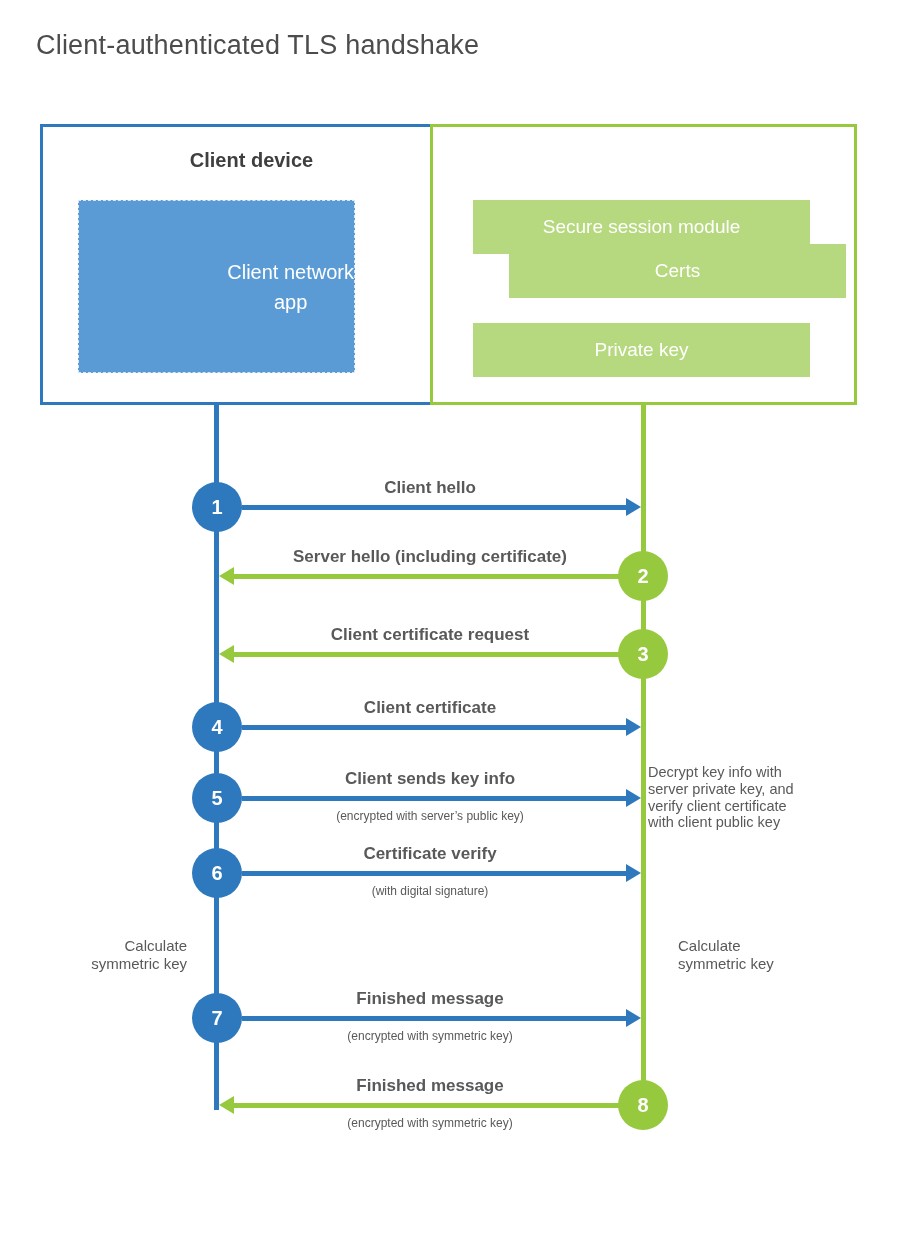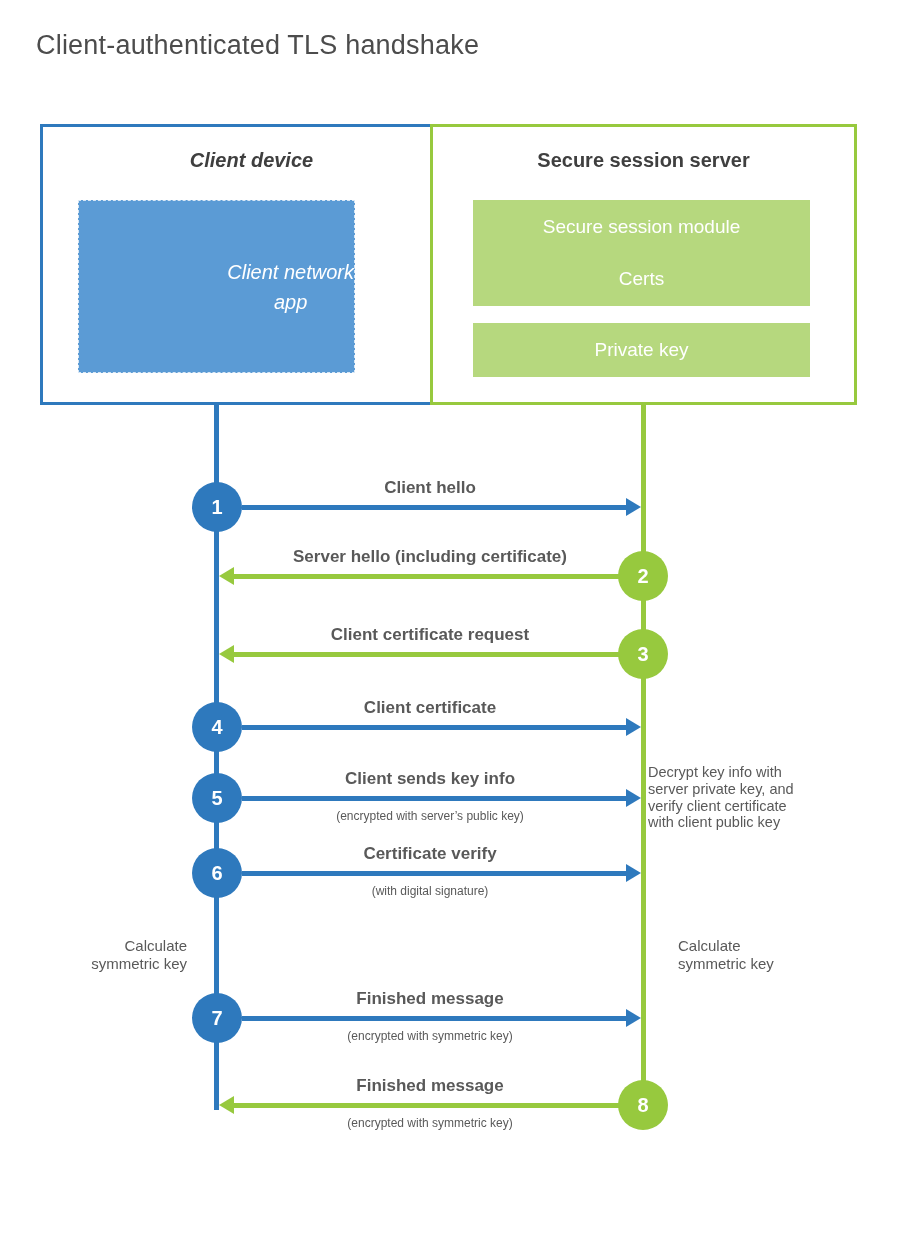--- a/index.html
+++ b/index.html
@@ -9,38 +9,38 @@
   }
   .abs{position:absolute;}
 
   .page-title{
     left:36px;top:30px;font-size:27px;font-weight:300;color:var(--title-text);
     letter-spacing:.2px;
   }
 
   
   .actor-box{box-sizing:border-box;background:#fff;}
-  .client-box{left:40px;top:124px;width:423px;height:281px;border:3px solid var(--blue);font-style:italic;}
+  .client-box{left:40px;top:124px;width:423px;height:281px;border:3px solid var(--blue);}
   .server-box{left:430px;top:124px;width:427px;height:281px;border:3px solid var(--green);}
   .actor-title{
     left:0;top:22px;width:100%;text-align:center;font-size:20px;font-weight:700;
     color:var(--heading-text);
   }
   .app-box{
     left:35px;top:73px;width:277px;height:173px;background:var(--blue-fill);
     border:1px dashed #d8e7f5;box-sizing:border-box;
     display:flex;align-items:center;justify-content:flex-end;text-align:center;
     color:#fff;font-size:20px;line-height:1.5;white-space:pre-line;
   }
   .module-bar{
     left:40px;width:337px;height:54px;background:var(--green-fill);
     display:flex;align-items:center;justify-content:center;
     color:#fff;font-size:19px;
   }
-  .bar-0{top:73px;} .bar-1{top:125px;} .bar-2{top:196px;}
+  .bar-0{top:73px;} .bar-1{top:117px;margin-left:36px;} .bar-2{top:196px;}
 
   
   .lifeline{width:5px;}
   .lifeline-client{left:214px;top:404px;height:706px;background:var(--blue);}
   .lifeline-server{left:641px;top:404px;height:701px;background:var(--green);}
 
   
   .circle{
     width:50px;height:50px;border-radius:50%;top:calc(var(--y) - 25px);
     display:flex;align-items:center;justify-content:center;
@@ -79,21 +79,20 @@
 
   <div class="abs actor-box client-box">
     <div class="abs actor-title">Client device</div>
     <div class="abs app-box">
       <span>Client network
 app</span>
     </div>
   </div>
 
   <div class="abs actor-box server-box">
-    <div class="abs actor-title">Secure session server</div>
     <div class="abs module-bar bar-0">
       <span>Secure session module</span>
     </div>
     <div class="abs module-bar bar-1">
       <span>Certs</span>
     </div>
     <div class="abs module-bar bar-2">
       <span>Private key</span>
     </div>
   </div>

